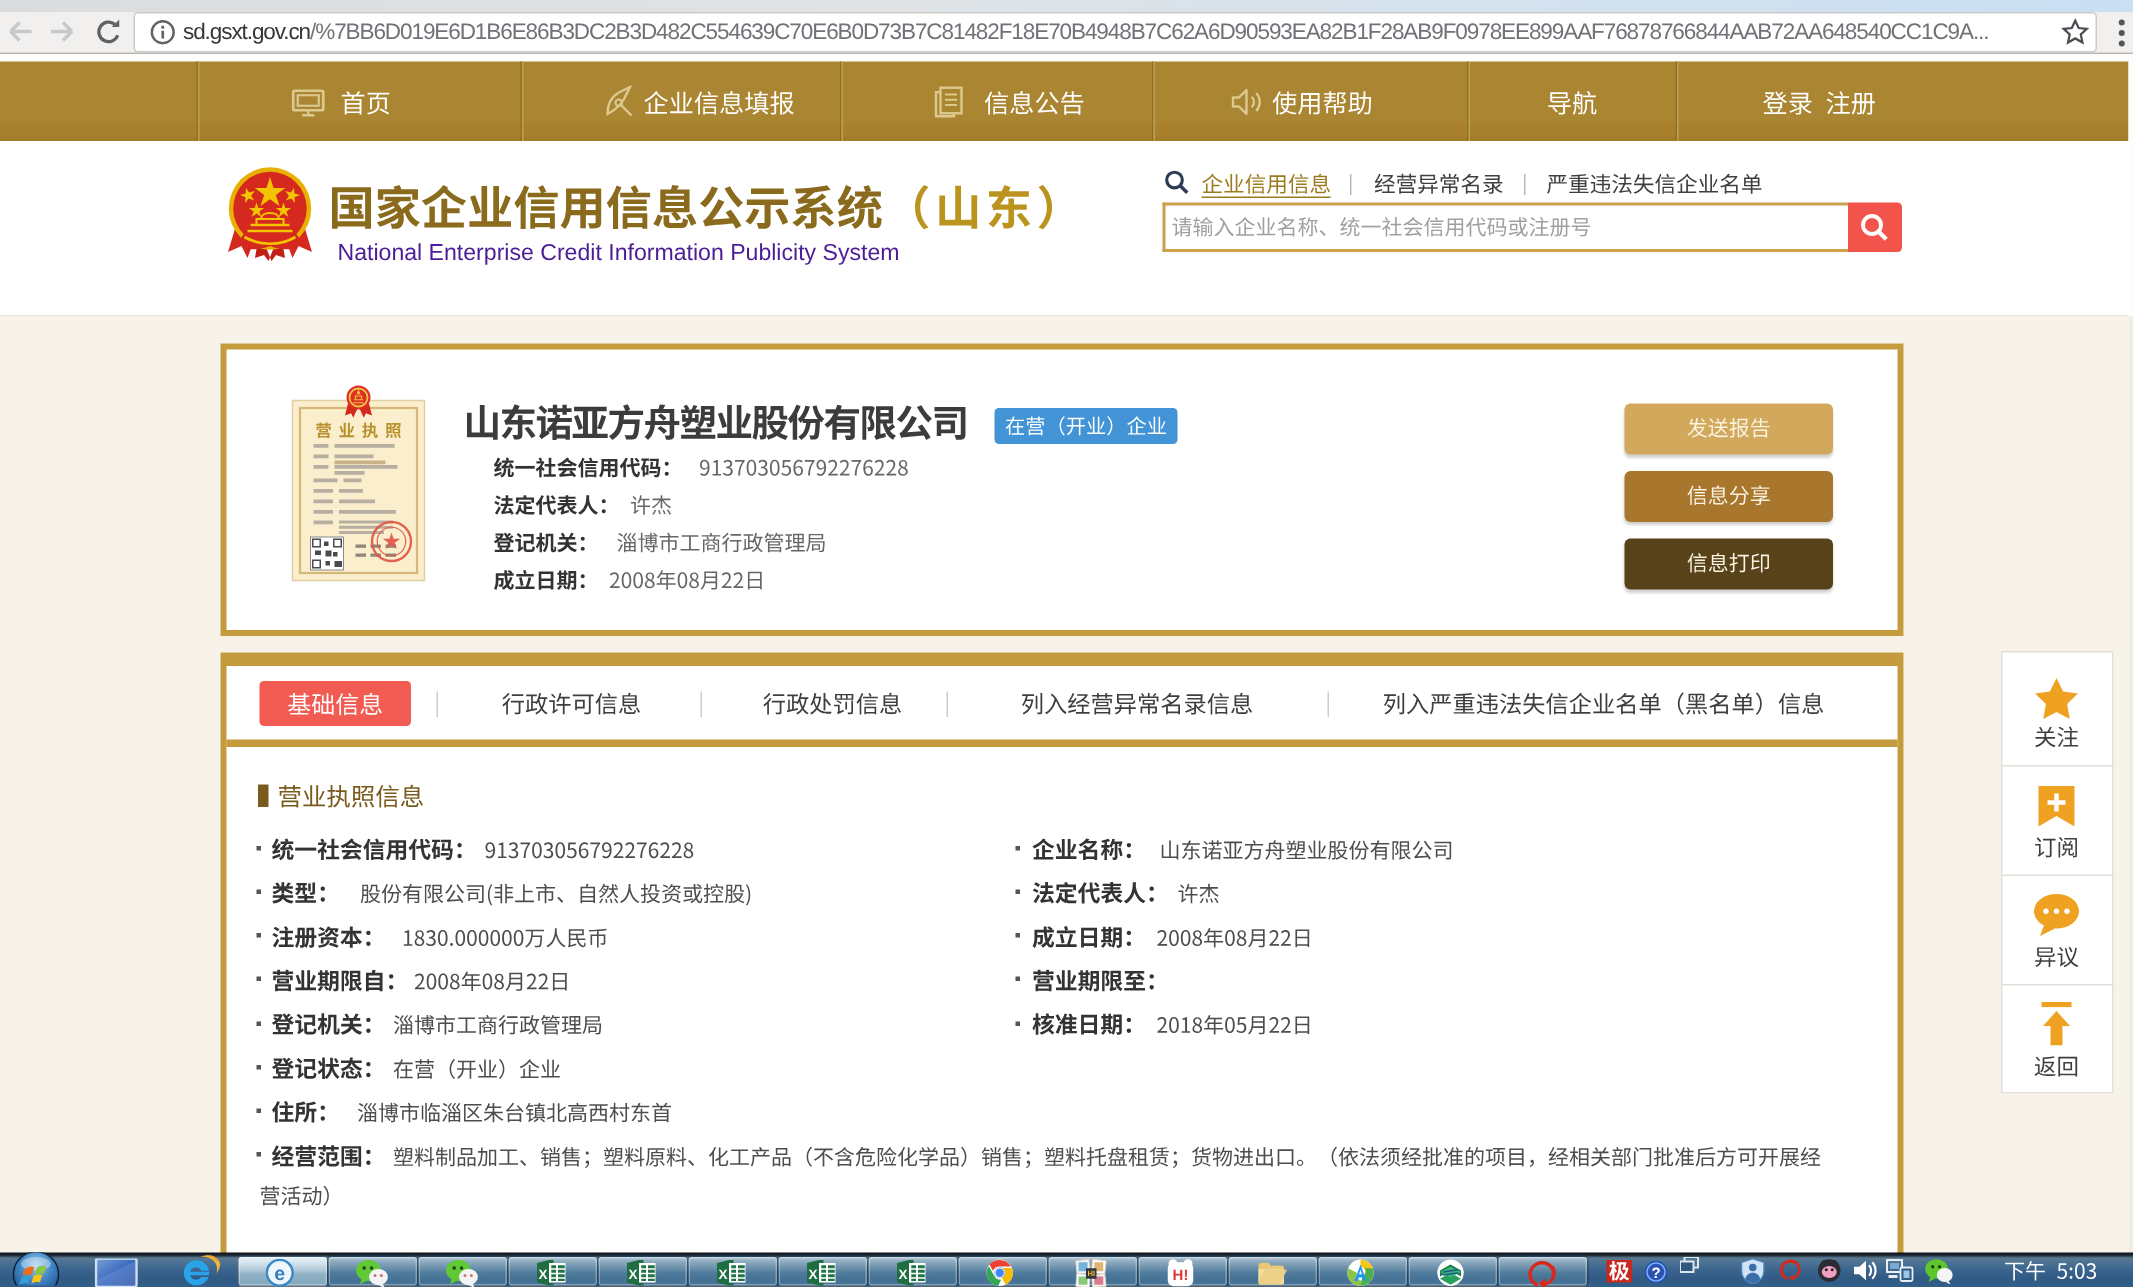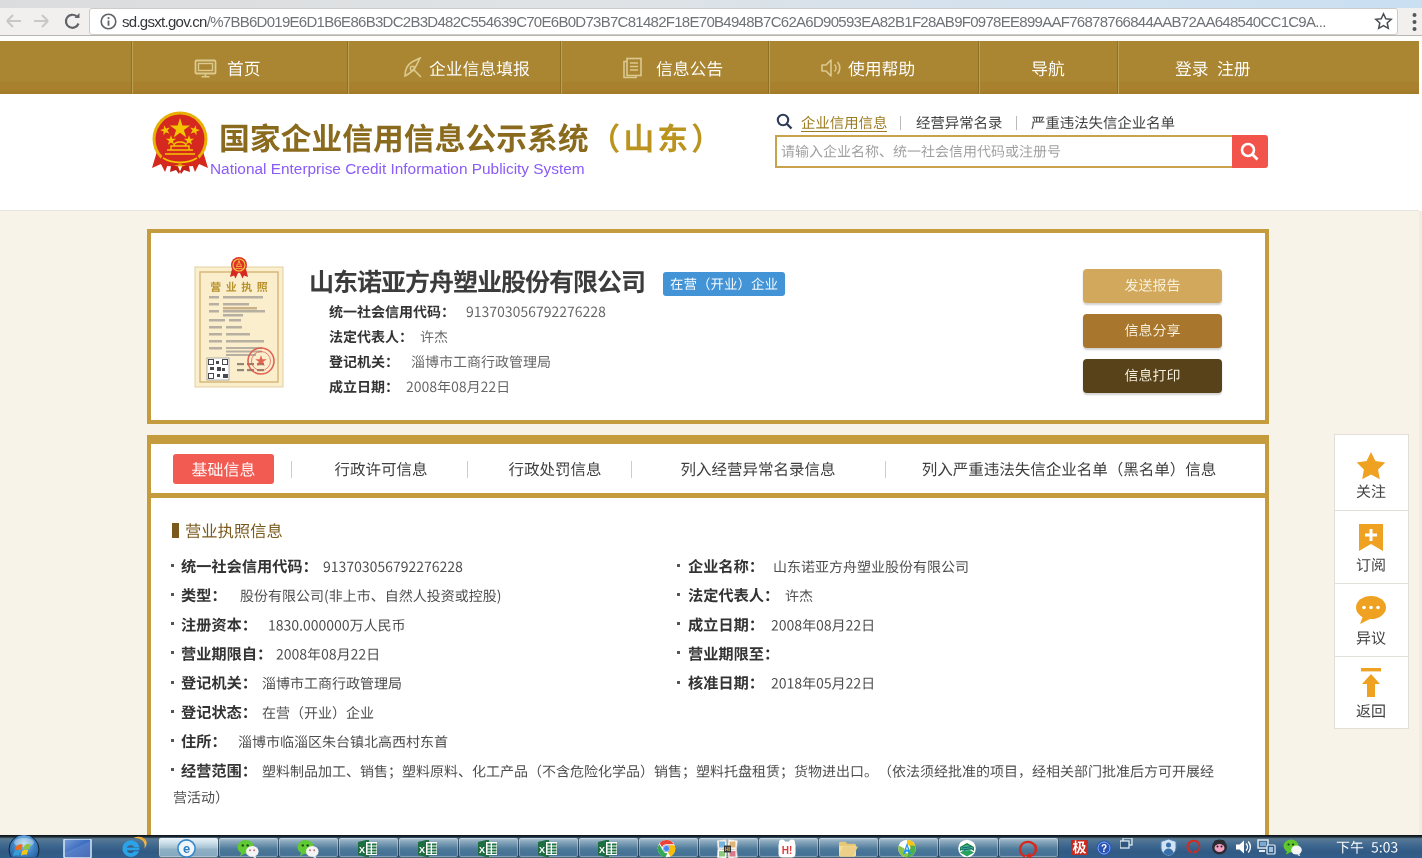--- a/index.html
+++ b/index.html
@@ -492,21 +492,21 @@
         <path d="M4 12l-1.2 3.6L7 13.5z" fill="#5ec72e"></path>
         <circle cx="5.5" cy="5.5" r="1.1" fill="#1e3a10"></circle>
         <circle cx="10" cy="5.5" r="1.1" fill="#1e3a10"></circle>
         <ellipse cx="13.5" cy="11" rx="5.3" ry="4.6" fill="#f5f5f5"></ellipse>
         <path d="M16 14.8l1.4 2.5-3.2-1.4z" fill="#f5f5f5"></path>
       </svg>
 </div>
 
 </div>
 
-<div class="abs" style="left:210px;top:160px;font-size:15.4px;color:#8b5cf6;z-index:20">National Enterprise Credit Information Publicity System</div>
+<div class="abs" style="left:225px;top:160px;font-size:15.4px;color:#4c1d95;z-index:20">National Enterprise Credit Information Publicity System</div>
 <svg class="abs" style="left:0;top:0;z-index:60;pointer-events:none" width="1422" height="858" viewBox="0 0 1422 858">
     <defs>
       <path id="g0" d="M243 312H755V210H243ZM243 373V472H755V373ZM243 150H755V44H243ZM228 815C259 782 294 736 313 702H54V632H456C450 602 442 568 433 539H168V-80H243V-23H755V-80H833V539H512L546 632H949V702H696C725 737 757 779 785 820L702 842C681 800 643 742 611 702H345L389 725C370 758 331 808 294 844Z"></path>
       <path id="g1" d="M464 462V281C464 174 421 55 50 -19C66 -35 87 -64 96 -80C485 4 541 143 541 280V462ZM545 110C661 56 812 -27 885 -83L932 -23C854 32 703 111 589 161ZM171 595V128H248V525H760V130H839V595H478C497 630 517 673 535 715H935V785H74V715H449C437 676 419 631 403 595Z"></path>
       <path id="g2" d="M206 390V18H79V-51H932V18H548V268H838V337H548V567H469V18H280V390ZM498 849C400 696 218 559 33 484C52 467 74 440 85 421C242 492 392 602 502 732C632 581 771 494 923 421C933 443 954 469 973 484C816 552 668 638 543 785L565 817Z"></path>
       <path id="g3" d="M854 607C814 497 743 351 688 260L750 228C806 321 874 459 922 575ZM82 589C135 477 194 324 219 236L294 264C266 352 204 499 152 610ZM585 827V46H417V828H340V46H60V-28H943V46H661V827Z"></path>
       <path id="g4" d="M382 531V469H869V531ZM382 389V328H869V389ZM310 675V611H947V675ZM541 815C568 773 598 716 612 680L679 710C665 745 635 799 606 840ZM369 243V-80H434V-40H811V-77H879V243ZM434 22V181H811V22ZM256 836C205 685 122 535 32 437C45 420 67 383 74 367C107 404 139 448 169 495V-83H238V616C271 680 300 748 323 816Z"></path>
       <path id="g5" d="M266 550H730V470H266ZM266 412H730V331H266ZM266 687H730V607H266ZM262 202V39C262 -41 293 -62 409 -62C433 -62 614 -62 639 -62C736 -62 761 -32 771 96C750 100 718 111 701 123C696 21 688 7 634 7C594 7 443 7 413 7C349 7 337 12 337 40V202ZM763 192C809 129 857 43 874 -12L945 20C926 75 877 159 830 220ZM148 204C124 141 85 55 45 0L114 -33C151 25 187 113 212 176ZM419 240C470 193 528 126 553 81L614 119C587 162 530 226 478 271H805V747H506C521 773 538 804 553 835L465 850C457 821 441 780 428 747H194V271H473Z"></path>
       <path id="g6" d="M699 61C767 20 854 -40 896 -80L946 -28C902 11 814 69 746 107ZM536 107C488 61 394 6 319 -28C334 -42 355 -65 366 -80C441 -44 537 12 600 63ZM611 839C608 812 604 780 598 747H374V685H587L573 619H425V174H335V108H960V174H869V619H640L658 685H933V747H672L691 834ZM491 174V240H800V174ZM491 456H800V396H491ZM491 502V565H800V502ZM491 350H800V288H491ZM34 136 61 61C143 94 245 137 343 179L331 246L225 205V528H340V599H225V828H154V599H40V528H154V178C109 161 67 147 34 136Z"></path>
       <path id="g7" d="M423 806V-78H498V395H528C566 290 618 193 683 111C633 55 573 8 503 -27C521 -41 543 -65 554 -82C622 -46 681 1 732 56C785 0 845 -45 911 -77C923 -58 946 -28 963 -14C896 15 834 59 780 113C852 210 902 326 928 450L879 466L865 464H498V736H817C813 646 807 607 795 594C786 587 775 586 753 586C733 586 668 587 602 592C613 575 622 549 623 530C690 526 753 525 785 527C818 529 840 535 858 553C880 576 889 633 895 774C896 785 896 806 896 806ZM599 395H838C815 315 779 237 730 169C675 236 631 313 599 395ZM189 840V638H47V565H189V352L32 311L52 234L189 274V13C189 -4 183 -8 166 -9C152 -9 100 -10 44 -8C55 -29 65 -60 68 -80C148 -80 195 -78 224 -66C253 -54 265 -33 265 14V297L386 333L377 405L265 373V565H379V638H265V840Z"></path>

